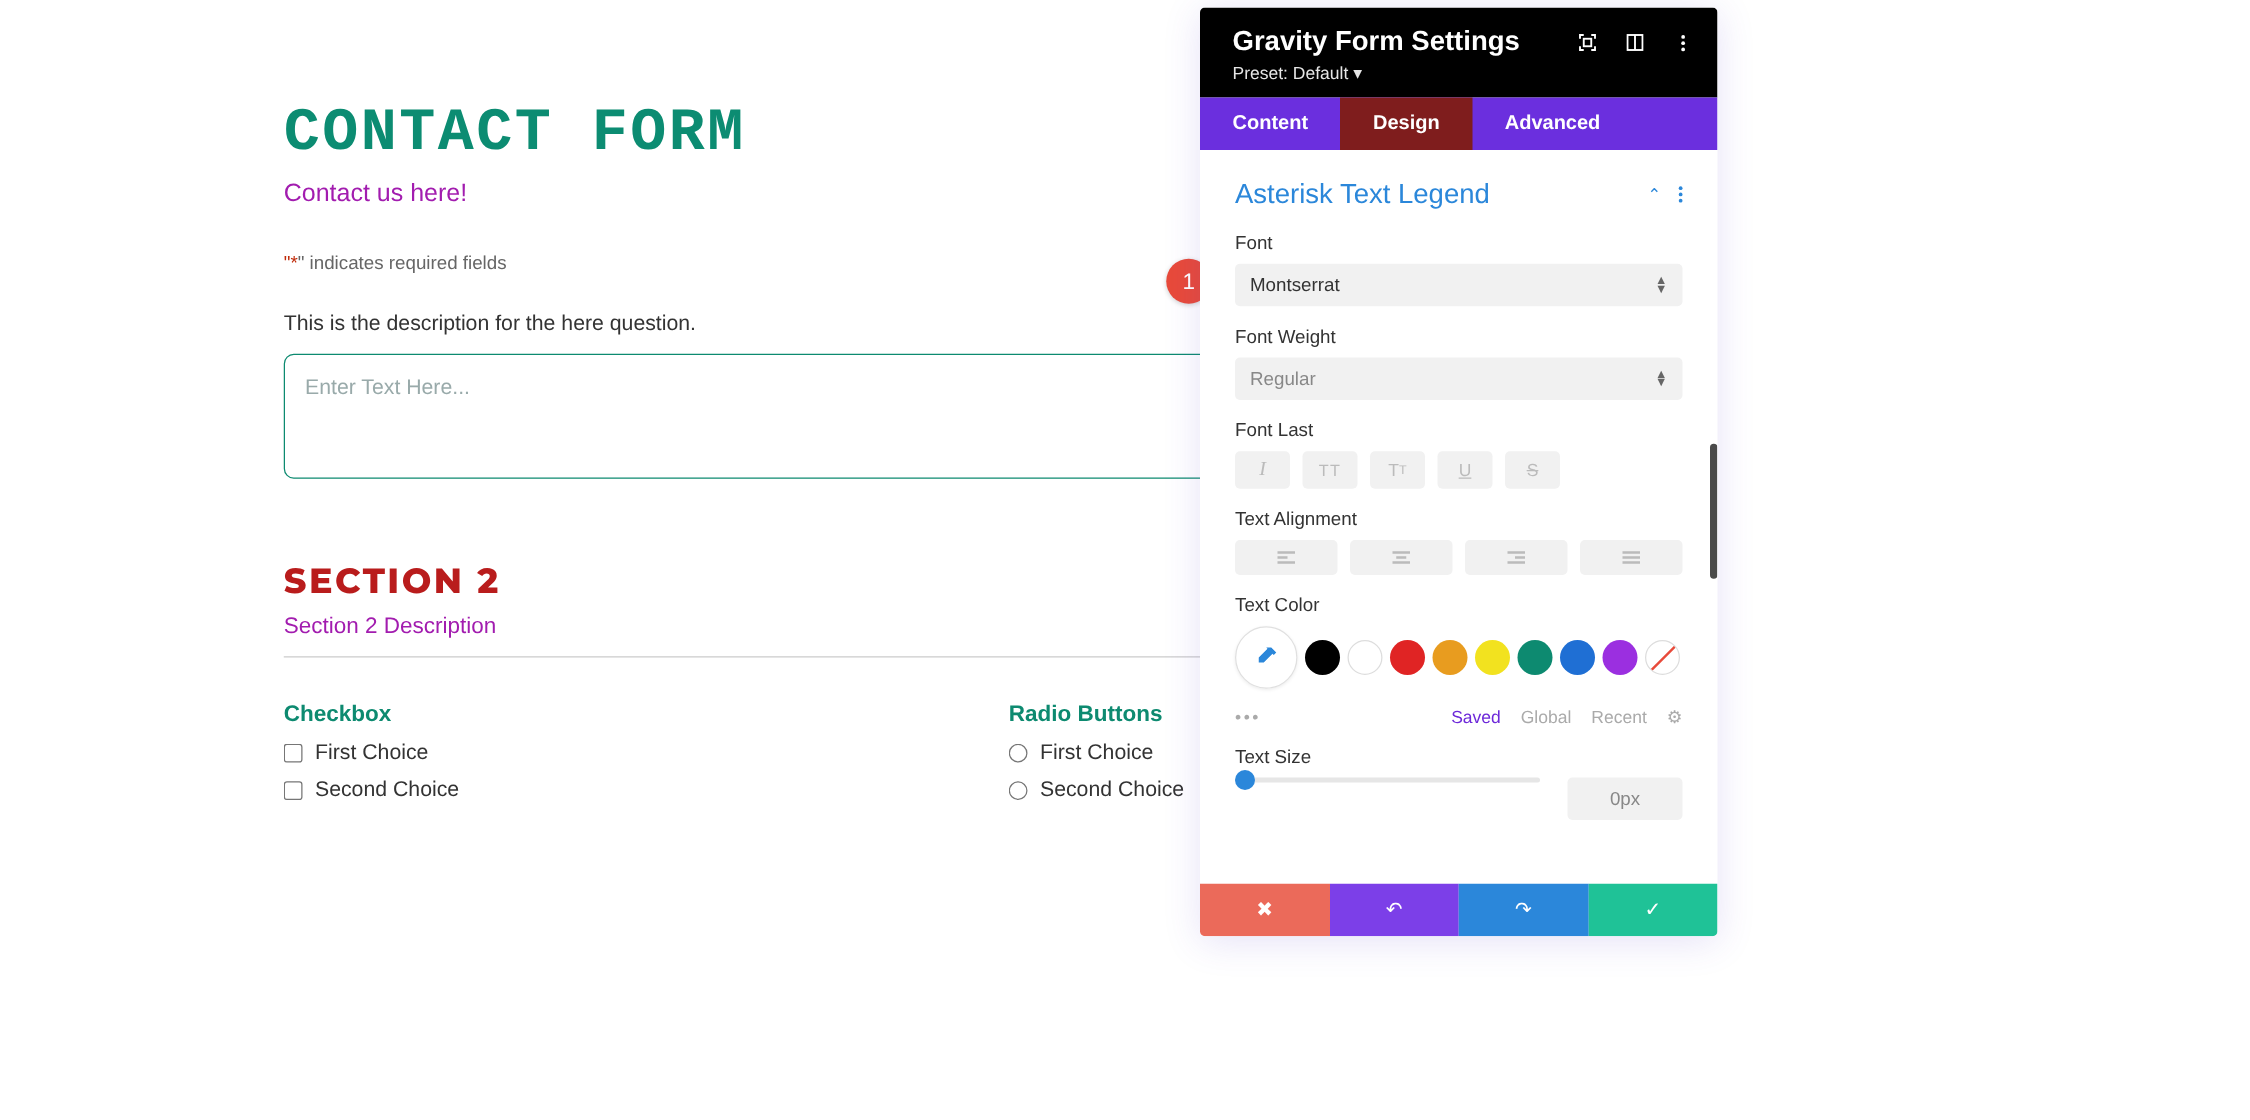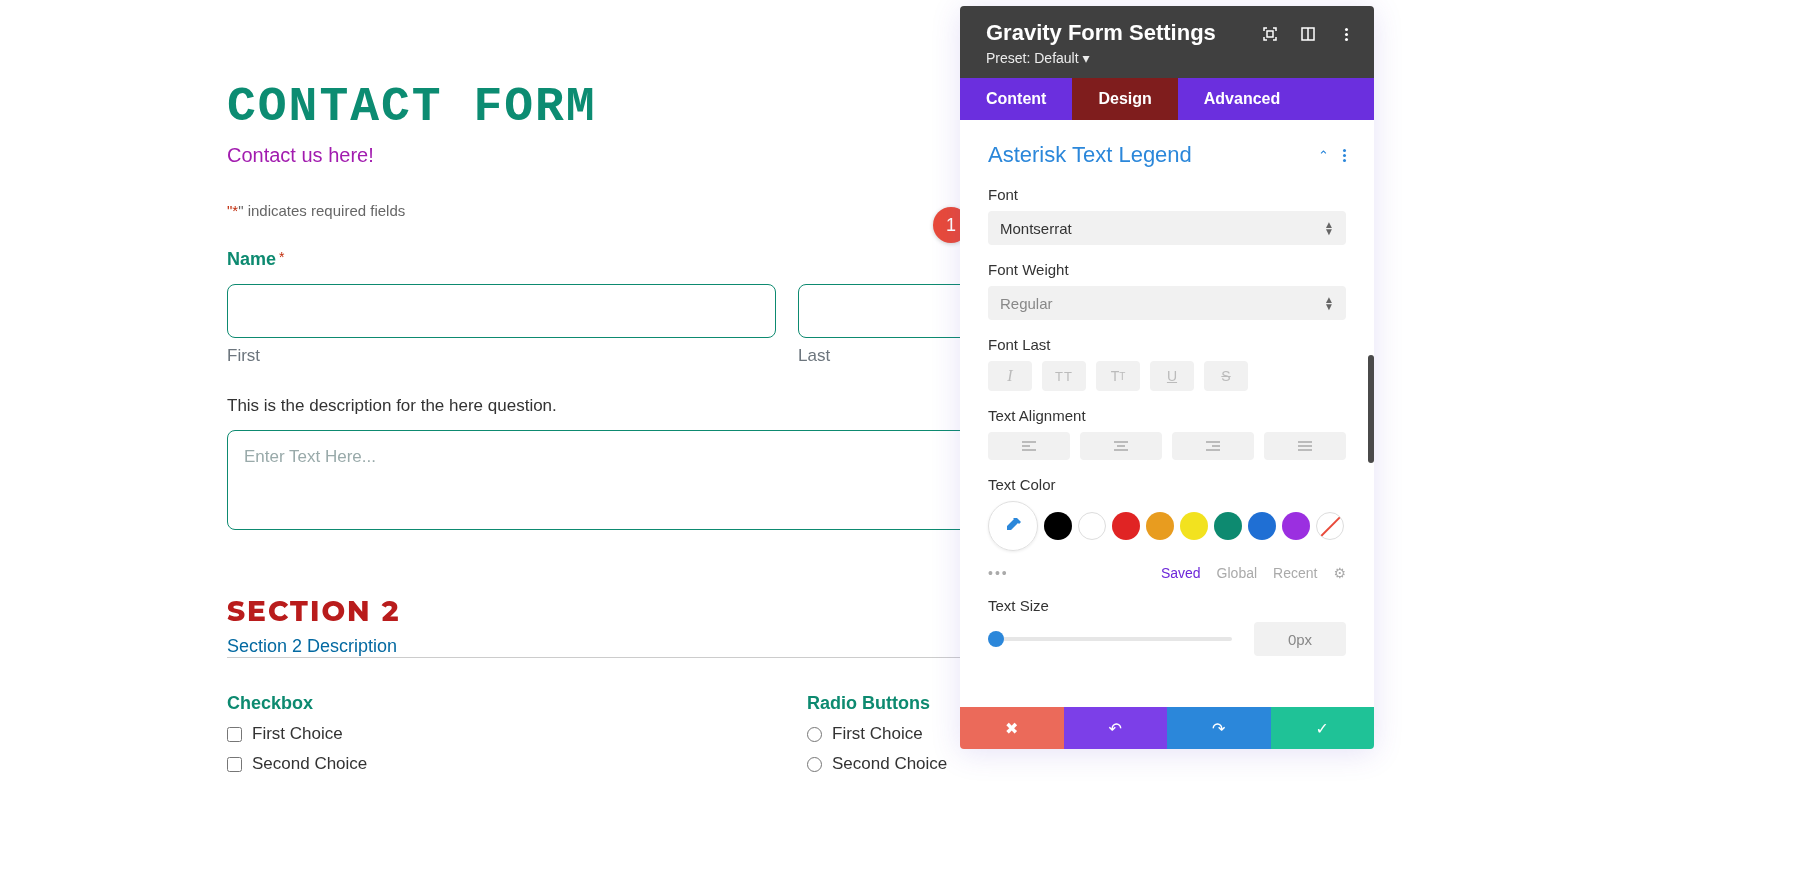--- a/index.html
+++ b/index.html
@@ -15,32 +15,32 @@
 .field-label { font-size: 18px; font-weight: 700; color: #0d8a70; }
 .red-asterisk { color: #c02b0a; font-size: 14px; margin-left: 3px; vertical-align: top; }
 .name-row { display: flex; gap: 22px; margin-top: 14px; }
 .name-col { flex: 1; display: flex; flex-direction: column; }
 .text-input { height: 54px; border: 1px solid #0d8a70; border-radius: 8px; background: #fff; padding: 10px 16px; font-size: 16px; width: 100%; }
 .sublabel { color: #6c757d; font-size: 17px; margin-top: 8px; }
 .field-desc { color: #333; font-size: 17px; margin-top: 6px; }
 .textarea-input { margin-top: 14px; width: 100%; height: 100px; border: 1px solid #0d8a70; border-radius: 8px; background: #fff; padding: 16px; font-size: 17px; font-family: inherit; resize: none; }
 .textarea-input::placeholder { color: #9aa; }
 .section-title { font-size: 28px; font-weight: 800; color: #b91c1c; letter-spacing: 2px; margin-top: 60px; font-family: 'Montserrat', Arial, sans-serif; }
-.section-desc { color: #0369a1; font-size: 18px; margin-top: 8px; border-bottom: 1px solid #ccc; }
+.section-desc { color: #a21caf; font-size: 18px; margin-top: 8px; padding-bottom: 14px; border-bottom: 1px solid #ccc; }
 .options-row { display: flex; gap: 40px; margin-top: 35px; }
 .options-col { flex: 1; }
 .option-item { display: flex; align-items: center; gap: 10px; margin-top: 10px; font-size: 17px; color: #333; }
 .option-item input { width: 15px; height: 15px; }
 
 
 .badge-1 { position: absolute; left: 933px; top: 207px; width: 36px; height: 36px; border-radius: 50%; background: #e84a3a; color: #fff; display: flex; align-items: center; justify-content: center; font-size: 18px; font-weight: 500; box-shadow: 0 1px 4px rgba(0,0,0,0.2); }
 
 
 .panel { position: absolute; left: 960px; top: 6px; width: 414px; height: 743px; background: #fff; box-shadow: 0 4px 30px rgba(90,60,200,0.15); border-radius: 4px; overflow: hidden; display: flex; flex-direction: column; }
-.panel-header { background: #404040; color: #fff; padding: 14px 26px 12px; }
+.panel-header { background: #000000; color: #fff; padding: 14px 26px 12px; }
 .panel-title { font-size: 22px; font-weight: 600; }
 .panel-preset { font-size: 14px; margin-top: 4px; opacity: 0.9; display: flex; align-items: center; gap: 4px; }
 .panel-header-icons { position: absolute; right: 20px; top: 20px; display: flex; gap: 22px; }
 .hicon { width: 16px; height: 16px; cursor: pointer; display: flex; align-items: center; justify-content: center; }
 .panel-tabs { display: flex; background: #6b2fde; }
 .panel-tab { flex: 0 0 auto; padding: 12px 26px; color: #fff; font-size: 16px; font-weight: 600; cursor: pointer; }
 .panel-tab.active { background: #7f1d1d; }
 .panel-body { flex: 1; overflow-y: auto; padding: 22px 28px 10px; position: relative; }
 .panel-body::-webkit-scrollbar { width: 6px; }
 .panel-body::-webkit-scrollbar-thumb { background: #555; border-radius: 3px; }
@@ -59,21 +59,21 @@
 .picker-btn { width: 50px; height: 50px; border-radius: 50%; border: 1px solid #e0e0e0; display: flex; align-items: center; justify-content: center; cursor: pointer; box-shadow: 0 1px 3px rgba(0,0,0,0.08); }
 .swatch { width: 28px; height: 28px; border-radius: 50%; cursor: pointer; }
 .swatch.white { border: 1px solid #ddd; }
 .swatch.none { background: #fff; border: 1px solid #ddd; position: relative; overflow: hidden; }
 .swatch.none::after { content: ''; position: absolute; width: 140%; height: 2px; background: #e84a3a; top: 50%; left: -20%; transform: rotate(-45deg); }
 .color-sub { display: flex; justify-content: space-between; align-items: center; margin-top: 14px; font-size: 14px; }
 .color-sub .dots { color: #aaa; letter-spacing: 2px; }
 .color-sub .tabs { display: flex; gap: 16px; align-items: center; }
 .color-sub .tabs span { color: #aaa; cursor: pointer; }
 .color-sub .tabs .active { color: #6d28d9; }
-.size-row { display: flex; align-items: center; gap: 22px; margin-top: 8px; }
+.size-row { display: flex; align-items: flex-start; gap: 22px; margin-top: 8px; }
 .slider-track { flex: 1; height: 4px; background: #e6e6e6; border-radius: 2px; position: relative; }
 .slider-thumb { position: absolute; left: 0; top: 50%; transform: translate(0, -50%); width: 16px; height: 16px; background: #2b87da; border-radius: 50%; }
 .size-input { width: 92px; height: 34px; background: #f1f1f1; border: none; border-radius: 4px; text-align: center; color: #888; font-size: 15px; }
 .panel-footer { display: flex; height: 42px; }
 .foot-btn { flex: 1; display: flex; align-items: center; justify-content: center; color: #fff; cursor: pointer; font-size: 16px; }
 .foot-cancel { background: #eb6a5a; }
 .foot-undo { background: #7c3fe8; }
 .foot-redo { background: #2b87da; }
 .foot-save { background: #1fc297; }
 .scrollbar-fake { position: absolute; right: 0; top: 235px; width: 6px; height: 108px; background: #4a4a4a; border-radius: 3px; }
@@ -81,35 +81,20 @@
 </head>
 <body>
 
 <div class="form-container">
   <h1 class="form-title">CONTACT FORM</h1>
   <div class="form-subtitle">Contact us here!</div>
   <div class="required-note">
     <span class="asterisk-q">"</span><span class="asterisk-q">*</span><span class="asterisk-q" style="color:#666">" indicates required fields</span>
   </div>
 
-  <div class="field-group">
-    <div>
-      <span class="field-label">Name</span><span class="red-asterisk">*</span>
-    </div>
-    <div class="name-row">
-      <div class="name-col">
-        <input class="text-input" type="text" style="">
-        <div class="sublabel">First</div>
-      </div>
-      <div class="name-col">
-        <input class="text-input" type="text" style="">
-        <div class="sublabel">Last</div>
-      </div>
-    </div>
-  </div>
 
   <div class="field-group">
     <div class="field-desc">This is the description for the here question.</div>
     <textarea class="textarea-input" placeholder="Enter Text Here..." style=""></textarea>
   </div>
 
   <div class="section-title">SECTION 2</div>
   <div class="section-desc">Section 2 Description</div>
 
   <div class="options-row">

